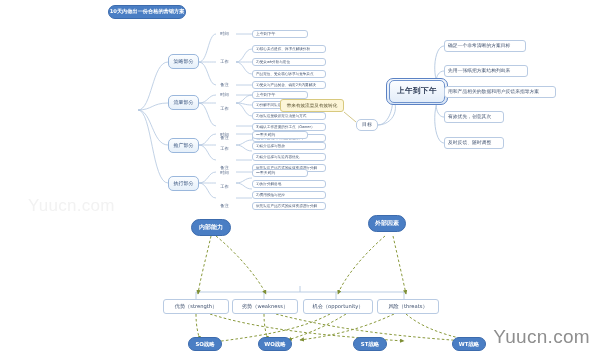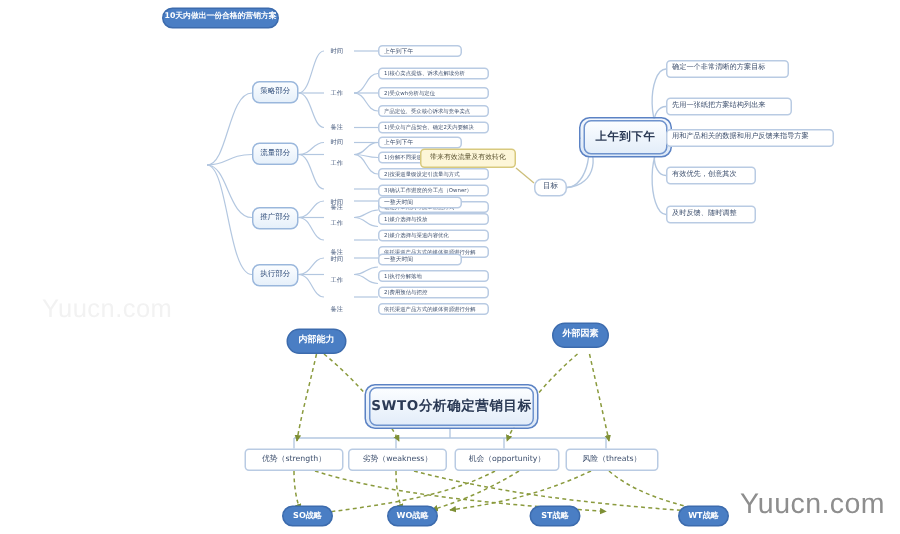--- a/index.html
+++ b/index.html
@@ -296,23 +296,20 @@
   <div class="node leaf" style="left:444px; top:40px; width:82px; height:12px; font-size:4.8px;">确定一个非常清晰的方案目标</div>
   <div class="node leaf" style="left:444px; top:65px; width:84px; height:12px; font-size:4.8px;">先用一张纸把方案结构列出来</div>
   <div class="node leaf" style="left:444px; top:86px; width:112px; height:12px; font-size:4.8px;">用和产品相关的数据和用户反馈来指导方案</div>
   <div class="node leaf" style="left:444px; top:111px; width:60px; height:12px; font-size:4.8px;">有效优先，创意其次</div>
   <div class="node leaf" style="left:444px; top:137px; width:60px; height:12px; font-size:4.8px;">及时反馈、随时调整</div>
 
   <div class="node pill-solid rounded" style="left:191px; top:219px; width:40px; height:17px; font-size:6px;">内部能力</div>
 
   <div class="node pill-solid rounded" style="left:368px; top:215px; width:38px; height:17px; font-size:6px;">外部因素</div>
 
-  <div class="node root-node" style="left:243px; top:256px; width:116px; height:30px;">
-    <div class="inner" style="font-size:9px;">SWTO分析确定营销目标</div>
-  </div>
 
   <div class="node leaf center" style="left:163px; top:299px; width:66px; height:15px; font-size:5.2px;">优势（strength）</div>
   <div class="node leaf center" style="left:232px; top:299px; width:66px; height:15px; font-size:5.2px;">劣势（weakness）</div>
   <div class="node leaf center" style="left:303px; top:299px; width:70px; height:15px; font-size:5.2px;">机会（opportunity）</div>
   <div class="node leaf center" style="left:377px; top:299px; width:62px; height:15px; font-size:5.2px;">风险（threats）</div>
 
   <div class="node pill-solid rounded" style="left:188px; top:337px; width:34px; height:14px; font-size:5.4px;">SO战略</div>
   <div class="node pill-solid rounded" style="left:258px; top:337px; width:34px; height:14px; font-size:5.4px;">WO战略</div>
   <div class="node pill-solid rounded" style="left:353px; top:337px; width:34px; height:14px; font-size:5.4px;">ST战略</div>
   <div class="node pill-solid rounded" style="left:452px; top:337px; width:34px; height:14px; font-size:5.4px;">WT战略</div>

